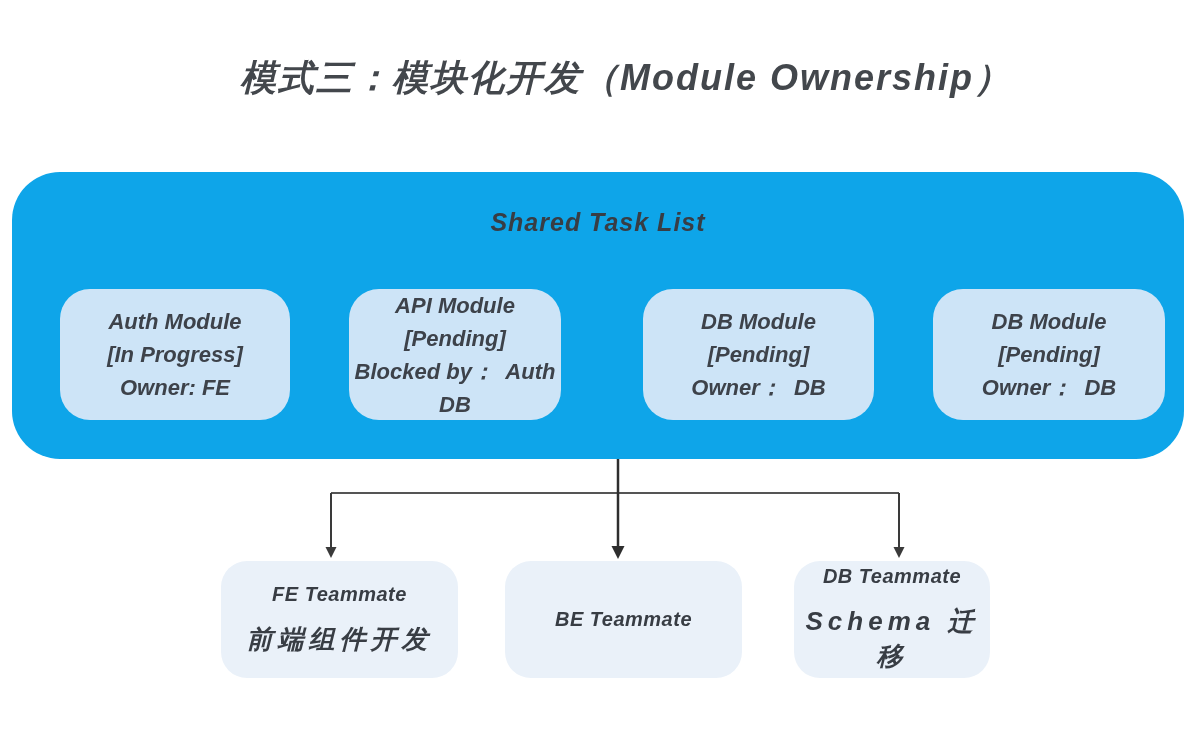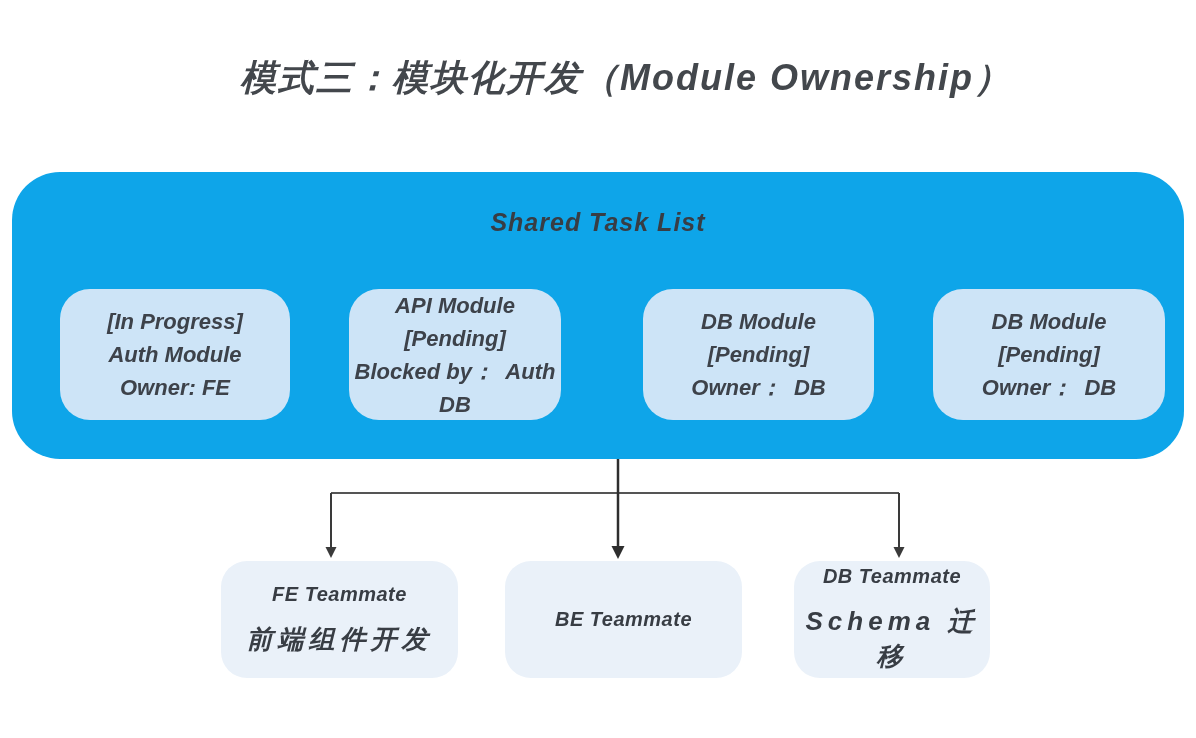--- a/index.html
+++ b/index.html
@@ -108,22 +108,22 @@
 <body>
 
 <div class="canvas">
 
   <h1 class="title">模式三：模块化开发（Module Ownership）</h1>
 
   <section class="shared-container">
     <div class="shared-title">Shared Task List</div>
 
     <div class="module-box m1">
+      <div>Auth Module</div>
       <div>[In Progress]</div>
-      <div>Auth Module</div>
       <div>Owner: FE</div>
     </div>
 
     <div class="module-box m2">
       <div>API Module</div>
       <div>[Pending]</div>
       <div>Blocked by：  Auth DB</div>
     </div>
 
     <div class="module-box m3">

